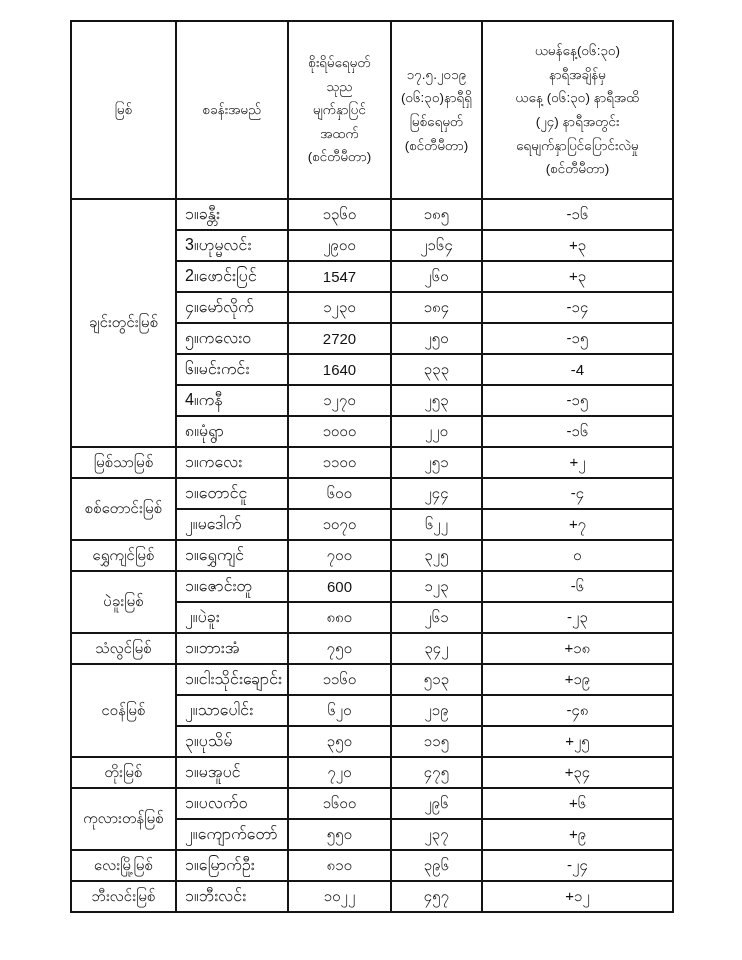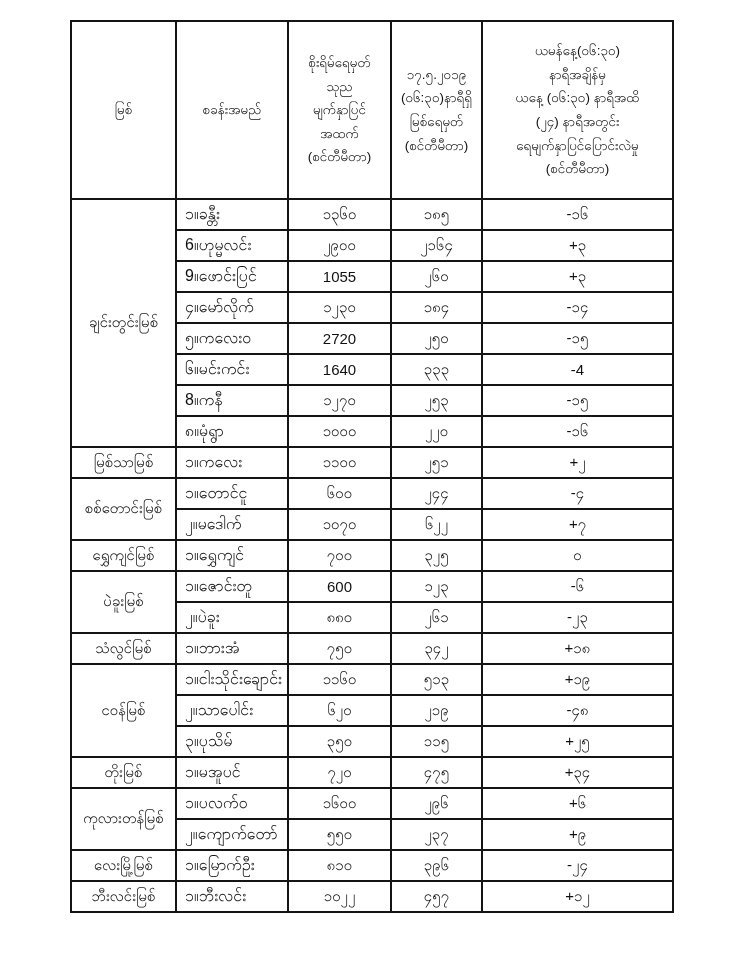--- a/index.html
+++ b/index.html
@@ -94,28 +94,28 @@
     </thead>
     <tbody>
         <tr>
           <td rowspan="8" class="river-cell">ချင်းတွင်းမြစ်</td>
           <td class="station-cell">၁။ခန္တီး</td>
           <td class="num-cell">၁၃၆၀</td>
           <td class="num-cell">၁၈၅</td>
           <td class="num-cell">-၁၆</td>
         </tr>
         <tr>
-          <td class="station-cell">6။ဟုမ္မလင်း</td>
+          <td class="station-cell">3။ဟုမ္မလင်း</td>
           <td class="num-cell">၂၉၀၀</td>
           <td class="num-cell">၂၁၆၄</td>
           <td class="num-cell">+၃</td>
         </tr>
         <tr>
-          <td class="station-cell">9။ဖောင်းပြင်</td>
-          <td class="num-cell">1055</td>
+          <td class="station-cell">2။ဖောင်းပြင်</td>
+          <td class="num-cell">1547</td>
           <td class="num-cell">၂၆၀</td>
           <td class="num-cell">+၃</td>
         </tr>
         <tr>
           <td class="station-cell">၄။မော်လိုက်</td>
           <td class="num-cell">၁၂၃၀</td>
           <td class="num-cell">၁၈၄</td>
           <td class="num-cell">-၁၄</td>
         </tr>
         <tr>
@@ -124,21 +124,21 @@
           <td class="num-cell">၂၅၀</td>
           <td class="num-cell">-၁၅</td>
         </tr>
         <tr>
           <td class="station-cell">၆။မင်းကင်း</td>
           <td class="num-cell">1640</td>
           <td class="num-cell">၃၃၃</td>
           <td class="num-cell">-4</td>
         </tr>
         <tr>
-          <td class="station-cell">8။ကနီ</td>
+          <td class="station-cell">4။ကနီ</td>
           <td class="num-cell">၁၂၇၀</td>
           <td class="num-cell">၂၅၃</td>
           <td class="num-cell">-၁၅</td>
         </tr>
         <tr>
           <td class="station-cell">၈။မုံရွာ</td>
           <td class="num-cell">၁၀၀၀</td>
           <td class="num-cell">၂၂၀</td>
           <td class="num-cell">-၁၆</td>
         </tr>

